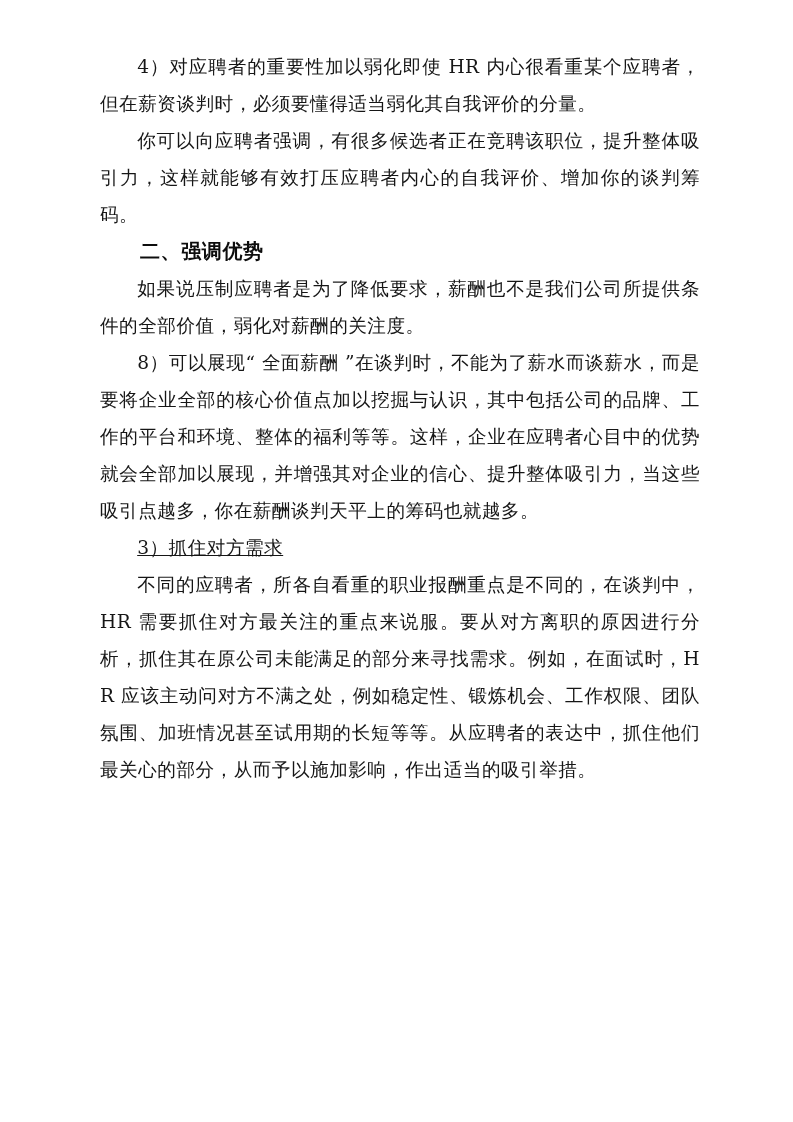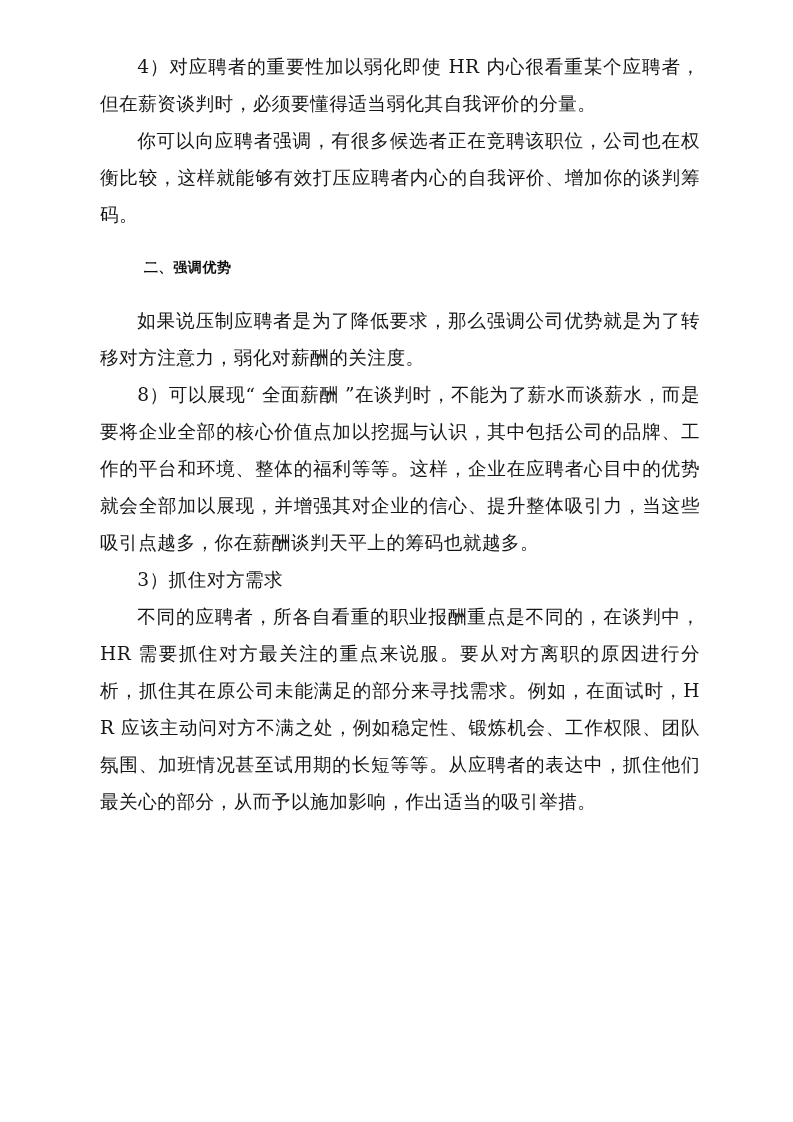--- a/index.html
+++ b/index.html
@@ -36,31 +36,32 @@
     text-justify: inter-character;
     text-indent: 2em;
     margin: 0;
     letter-spacing: 0.5px;
     word-break: break-all;
     -webkit-font-smoothing: antialiased;
   }
   
   .heading {
     font-family: "DejaVu Sans", "Liberation Sans", sans-serif;
-    font-size: 14px;
+    font-size: 20px;
     line-height: 37px;
     font-weight: bold;
     color: #0d0d0d;
     text-indent: 2em;
-    margin: 16px;
+    margin: 0;
     letter-spacing: 0.6px;
   }
   
   .para.short {
     text-align: center;
+    text-decoration: underline;
   }
   .footer {
     position: absolute;
     left: 0;
     right: 0;
     top: 1063px;
     text-align: right;
     font-family: "DejaVu Serif", "Liberation Serif", serif;
     font-size: 15.5px;
     color: #2a2a2a;
@@ -69,26 +70,26 @@
 </style>
 </head>
 <body>
 
 <div class="page">
 
   <div class="content">
 
     <p class="para">4）对应聘者的重要性加以弱化即使 HR 内心很看重某个应聘者，但在薪资谈判时，必须要懂得适当弱化其自我评价的分量。</p>
 
-    <p class="para">你可以向应聘者强调，有很多候选者正在竞聘该职位，公司也在权衡比较，这样就能够有效打压应聘者内心的自我评价、增加你的谈判筹码。</p>
+    <p class="para">你可以向应聘者强调，有很多候选者正在竞聘该职位，提升整体吸引力，这样就能够有效打压应聘者内心的自我评价、增加你的谈判筹码。</p>
 
 
     <h2 class="heading">二、强调优势</h2>
 
-    <p class="para">如果说压制应聘者是为了降低要求，那么强调公司优势就是为了转移对方注意力，弱化对薪酬的关注度。</p>
+    <p class="para">如果说压制应聘者是为了降低要求，薪酬也不是我们公司所提供条件的全部价值，弱化对薪酬的关注度。</p>
 
     <p class="para">8）可以展现“ 全面薪酬 ”在谈判时，不能为了薪水而谈薪水，而是要将企业全部的核心价值点加以挖掘与认识，其中包括公司的品牌、工作的平台和环境、整体的福利等等。这样，企业在应聘者心目中的优势就会全部加以展现，并增强其对企业的信心、提升整体吸引力，当这些吸引点越多，你在薪酬谈判天平上的筹码也就越多。</p>
 
 
     <p class="para short">3）抓住对方需求</p>
 
     <p class="para">不同的应聘者，所各自看重的职业报酬重点是不同的，在谈判中，HR 需要抓住对方最关注的重点来说服。要从对方离职的原因进行分析，抓住其在原公司未能满足的部分来寻找需求。例如，在面试时，HR 应该主动问对方不满之处，例如稳定性、锻炼机会、工作权限、团队氛围、加班情况甚至试用期的长短等等。从应聘者的表达中，抓住他们最关心的部分，从而予以施加影响，作出适当的吸引举措。</p>
 
   </div>
 

